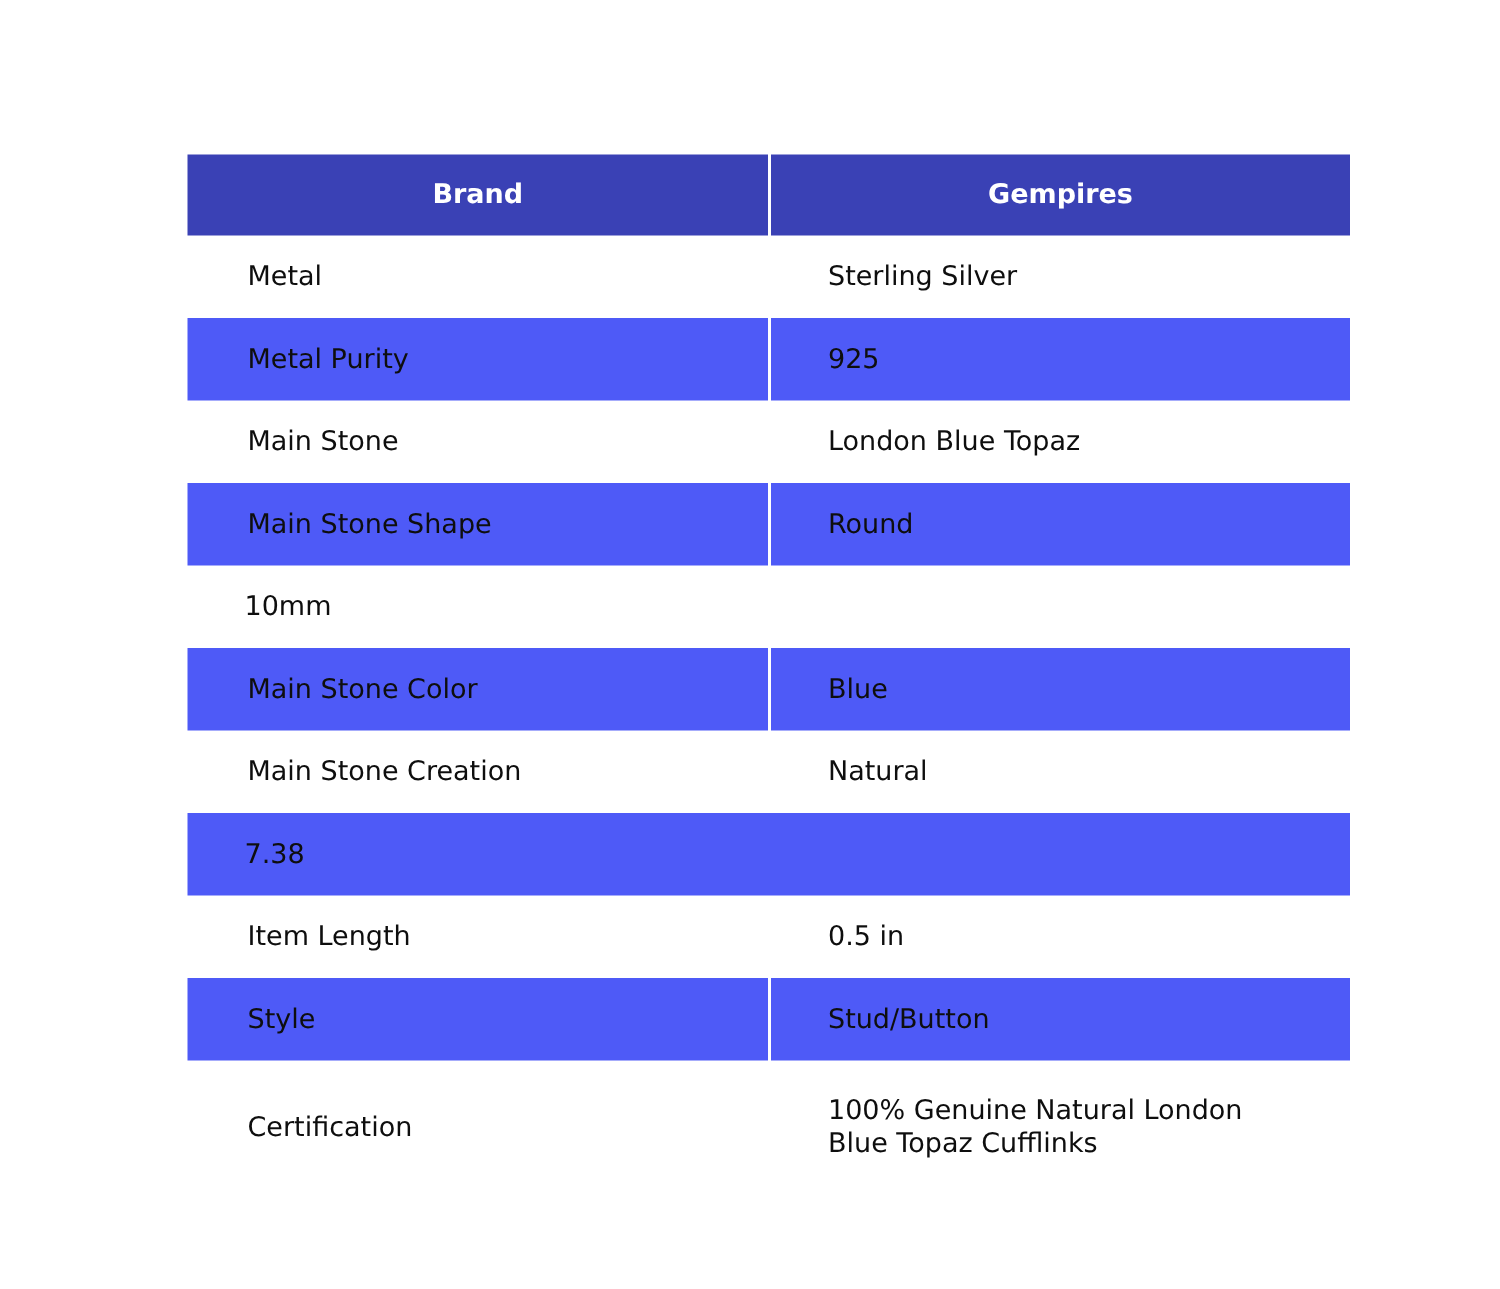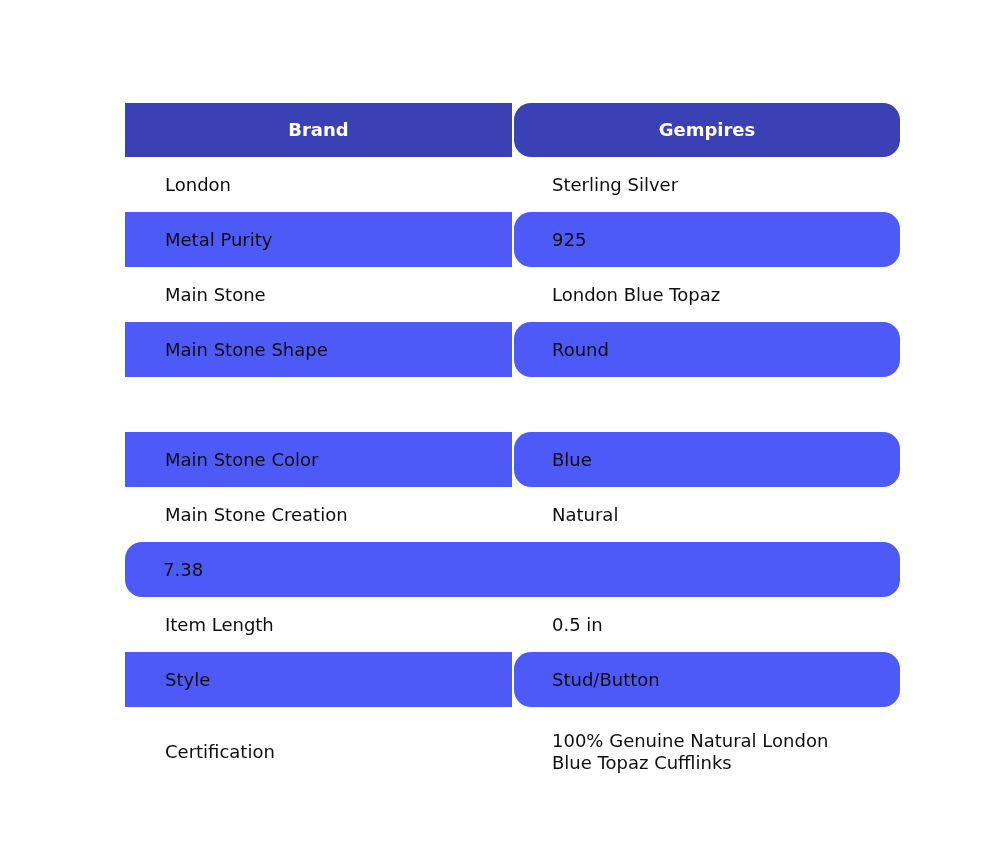--- a/index.html
+++ b/index.html
@@ -46,21 +46,20 @@
     width: 387px;
     box-sizing: border-box;
     padding-left: 40px;
     padding-right: 16px;
   }
   .cell.value {
     flex: 1;
     box-sizing: border-box;
     padding-left: 38px;
     padding-right: 62px;
-    border-radius: 17px;
   }
   .row.alt .cell { background: var(--row-alt-bg, #4e5af7); }
   .row.header .cell {
     background: var(--header-bg, #3a41b5);
     color: var(--header-text, #ffffff);
     font-weight: bold;
     justify-content: center;
     padding: 12px;
   }
 </style>
@@ -68,36 +67,37 @@
 <body>
 
 <div class="page">
   <div class="spec-table">
     <div class="row header">
       <div class="cell label">Brand</div>
       <div class="cell value">Gempires</div>
     </div>
     <div>
         <div class="row">
-          <div class="cell label">London</div>
+          <div class="cell label">Metal</div>
           <div class="cell value">Sterling Silver</div>
         </div>
         <div class="row alt">
           <div class="cell label">Metal Purity</div>
           <div class="cell value">925</div>
         </div>
         <div class="row">
           <div class="cell label">Main Stone</div>
           <div class="cell value">London Blue Topaz</div>
         </div>
         <div class="row alt">
           <div class="cell label">Main Stone Shape</div>
           <div class="cell value">Round</div>
         </div>
         <div class="row">
+          <div class="cell value">10mm</div>
         </div>
         <div class="row alt">
           <div class="cell label">Main Stone Color</div>
           <div class="cell value">Blue</div>
         </div>
         <div class="row">
           <div class="cell label">Main Stone Creation</div>
           <div class="cell value">Natural</div>
         </div>
         <div class="row alt">

